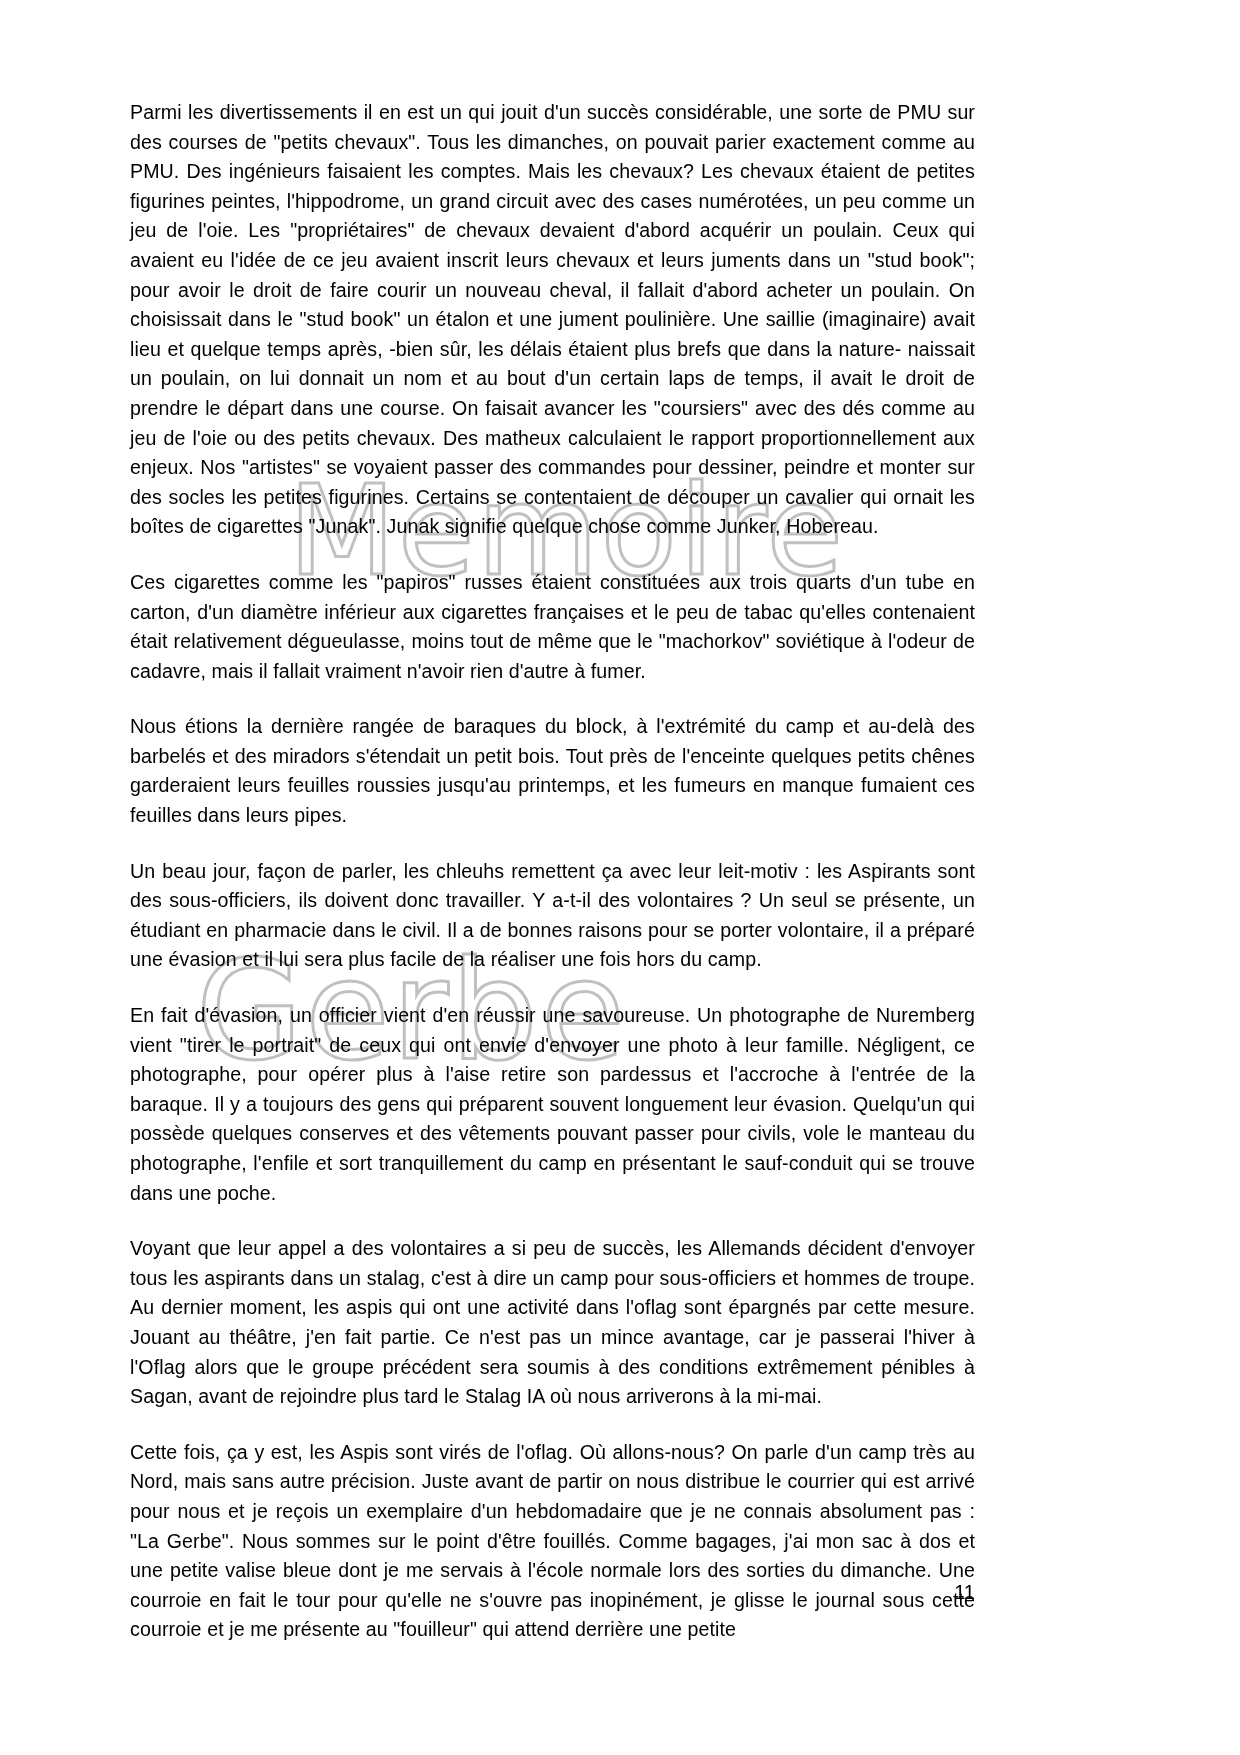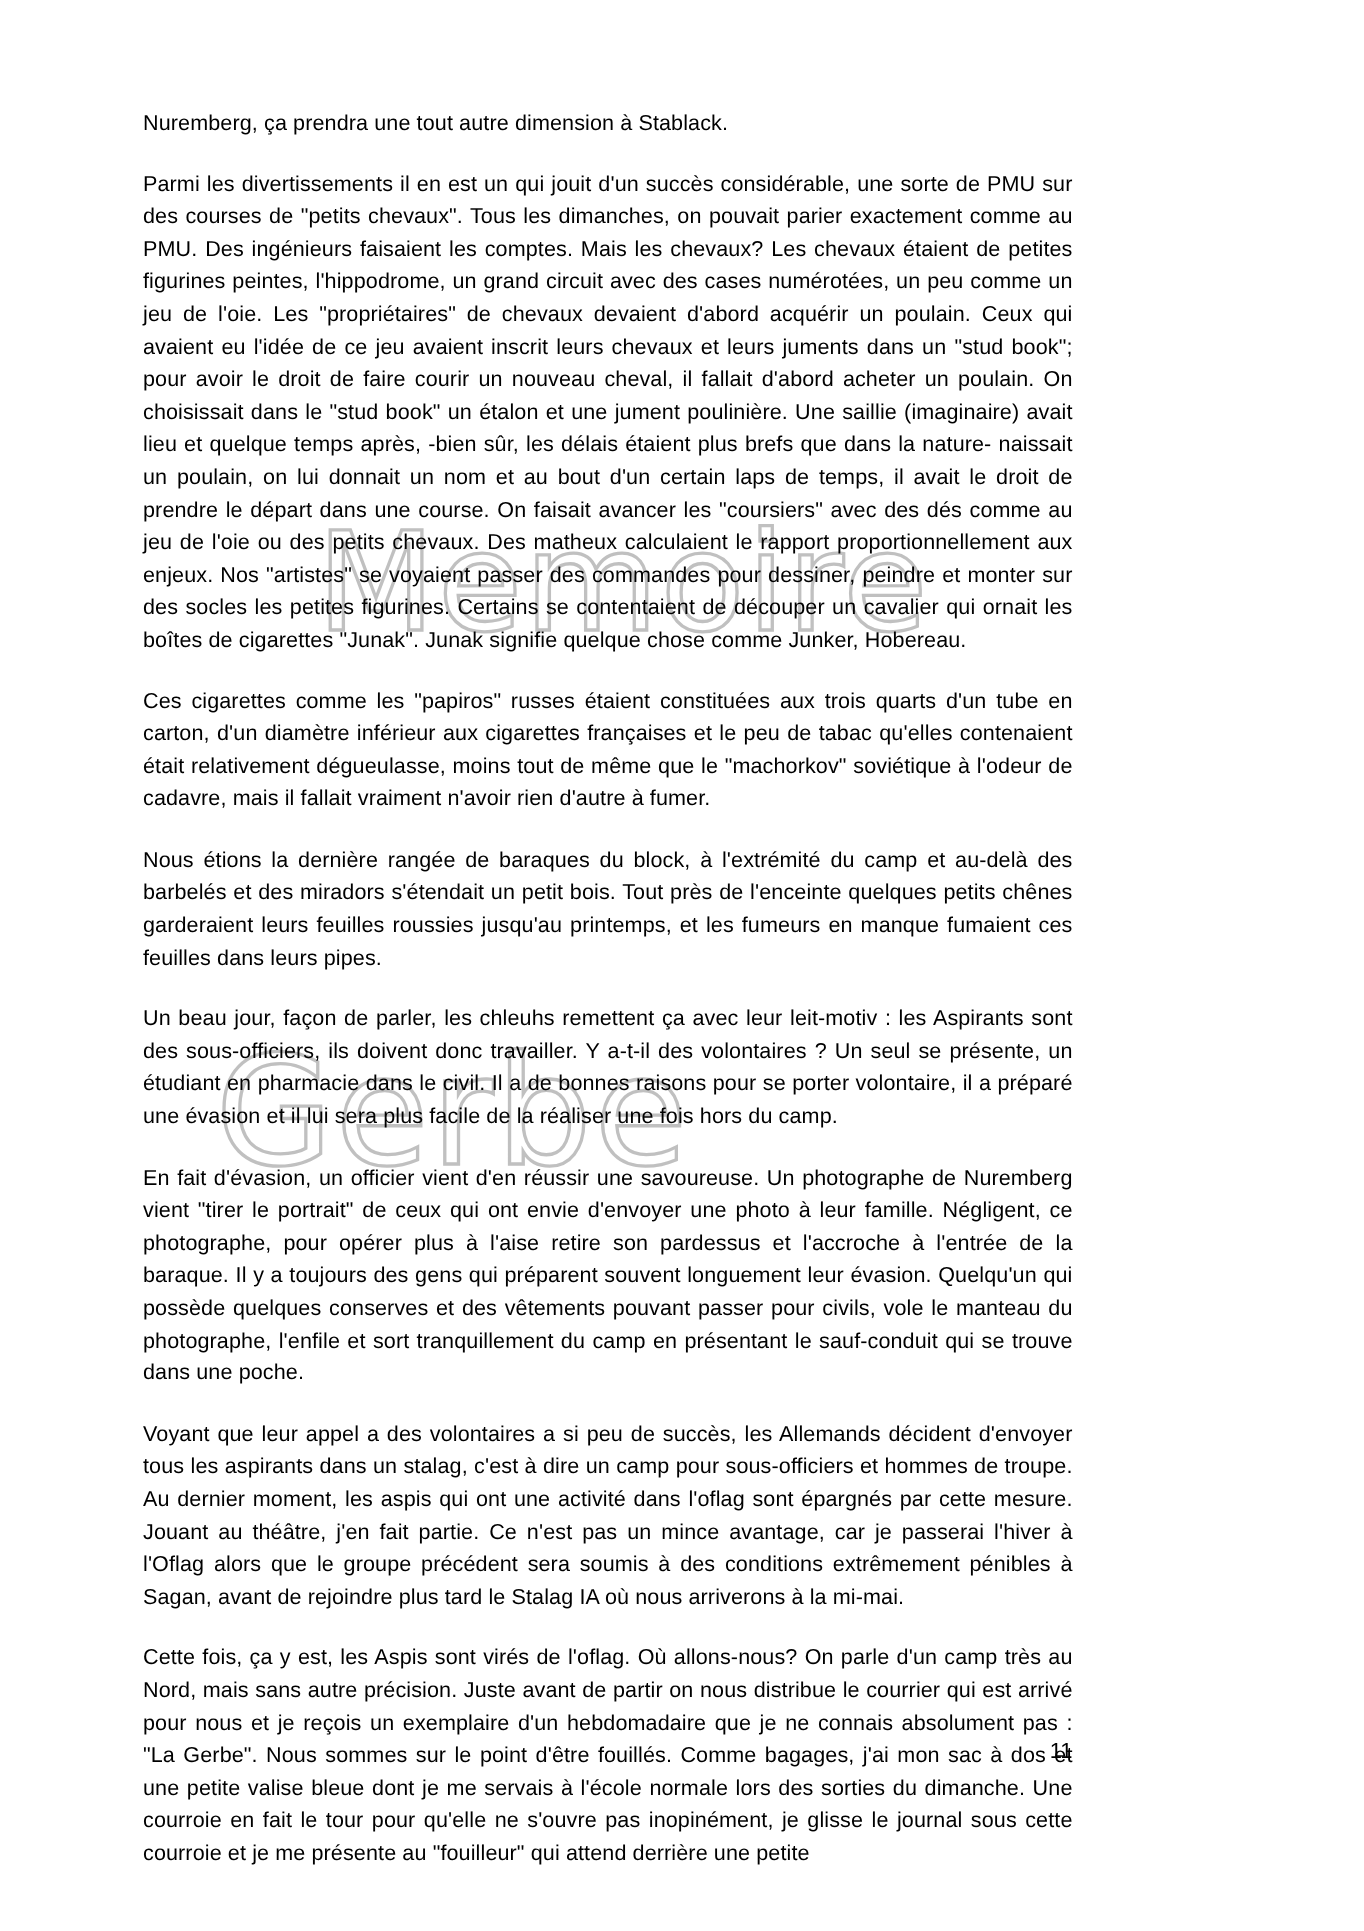--- a/index.html
+++ b/index.html
@@ -93,21 +93,20 @@
 <body>
 
 <div class="page">
 
   <div class="watermark">
     <div class="wm-word wm-1">Memoire</div>
     <div class="wm-word wm-3">Gerbe</div>
   </div>
 
   <div class="content">
-    <p class="para">Nuremberg, ça prendra une tout autre dimension à Stablack.</p>
     <p class="para">Parmi les divertissements il en est un qui jouit d'un succès considérable, une sorte de PMU sur des courses de "petits chevaux". Tous les dimanches, on pouvait parier exactement comme au PMU. Des ingénieurs faisaient les comptes. Mais les chevaux? Les chevaux étaient de petites figurines peintes, l'hippodrome, un grand circuit avec des cases numérotées, un peu comme un jeu de l'oie. Les "propriétaires" de chevaux devaient d'abord acquérir un poulain. Ceux qui avaient eu l'idée de ce jeu avaient inscrit leurs chevaux et leurs juments dans un "stud book"; pour avoir le droit de faire courir un nouveau cheval, il fallait d'abord acheter un poulain. On choisissait dans le "stud book" un étalon et une jument poulinière. Une saillie (imaginaire) avait lieu et quelque temps après, -bien sûr, les délais étaient plus brefs que dans la nature- naissait un poulain, on lui donnait un nom et au bout d'un certain laps de temps, il avait le droit de prendre le départ dans une course. On faisait avancer les "coursiers" avec des dés comme au jeu de l'oie ou des petits chevaux. Des matheux calculaient le rapport proportionnellement aux enjeux. Nos "artistes" se voyaient passer des commandes pour dessiner, peindre et monter sur des socles les petites figurines. Certains se contentaient de découper un cavalier qui ornait les boîtes de cigarettes "Junak". Junak signifie quelque chose comme Junker, Hobereau.</p>
     <p class="para">Ces cigarettes comme les "papiros" russes étaient constituées aux trois quarts d'un tube en carton, d'un diamètre inférieur aux cigarettes françaises et le peu de tabac qu'elles contenaient était relativement dégueulasse, moins tout de même que le "machorkov" soviétique à l'odeur de cadavre, mais il fallait vraiment n'avoir rien d'autre à fumer.</p>
     <p class="para">Nous étions la dernière rangée de baraques du block, à l'extrémité du camp et au-delà des barbelés et des miradors s'étendait un petit bois. Tout près de l'enceinte quelques petits chênes garderaient leurs feuilles roussies jusqu'au printemps, et les fumeurs en manque fumaient ces feuilles dans leurs pipes.</p>
     <p class="para">Un beau jour, façon de parler, les chleuhs remettent ça avec leur leit-motiv : les Aspirants sont des sous-officiers, ils doivent donc travailler. Y a-t-il des volontaires ? Un seul se présente, un étudiant en pharmacie dans le civil. Il a de bonnes raisons pour se porter volontaire, il a préparé une évasion et il lui sera plus facile de la réaliser une fois hors du camp.</p>
     <p class="para">En fait d'évasion, un officier vient d'en réussir une savoureuse. Un photographe de Nuremberg vient "tirer le portrait" de ceux qui ont envie d'envoyer une photo à leur famille. Négligent, ce photographe, pour opérer plus à l'aise retire son pardessus et l'accroche à l'entrée de la baraque. Il y a toujours des gens qui préparent souvent longuement leur évasion. Quelqu'un qui possède quelques conserves et des vêtements pouvant passer pour civils, vole le manteau du photographe, l'enfile et sort tranquillement du camp en présentant le sauf-conduit qui se trouve dans une poche.</p>
     <p class="para">Voyant que leur appel a des volontaires a si peu de succès, les Allemands décident d'envoyer tous les aspirants dans un stalag, c'est à dire un camp pour sous-officiers et hommes de troupe. Au dernier moment, les aspis qui ont une activité dans l'oflag sont épargnés par cette mesure. Jouant au théâtre, j'en fait partie. Ce n'est pas un mince avantage, car je passerai l'hiver à l'Oflag alors que le groupe précédent sera soumis à des conditions extrêmement pénibles à Sagan, avant de rejoindre plus tard le Stalag IA où nous arriverons à la mi-mai.</p>
     <p class="para">Cette fois, ça y est, les Aspis sont virés de l'oflag. Où allons-nous? On parle d'un camp très au Nord, mais sans autre précision. Juste avant de partir on nous distribue le courrier qui est arrivé pour nous et je reçois un exemplaire d'un hebdomadaire que je ne connais absolument pas : "La Gerbe". Nous sommes sur le point d'être fouillés. Comme bagages, j'ai mon sac à dos et une petite valise bleue dont je me servais à l'école normale lors des sorties du dimanche. Une courroie en fait le tour pour qu'elle ne s'ouvre pas inopinément, je glisse le journal sous cette courroie et je me présente au "fouilleur" qui attend derrière une petite</p>
 
     <div class="page-number">11</div>
   </div>

